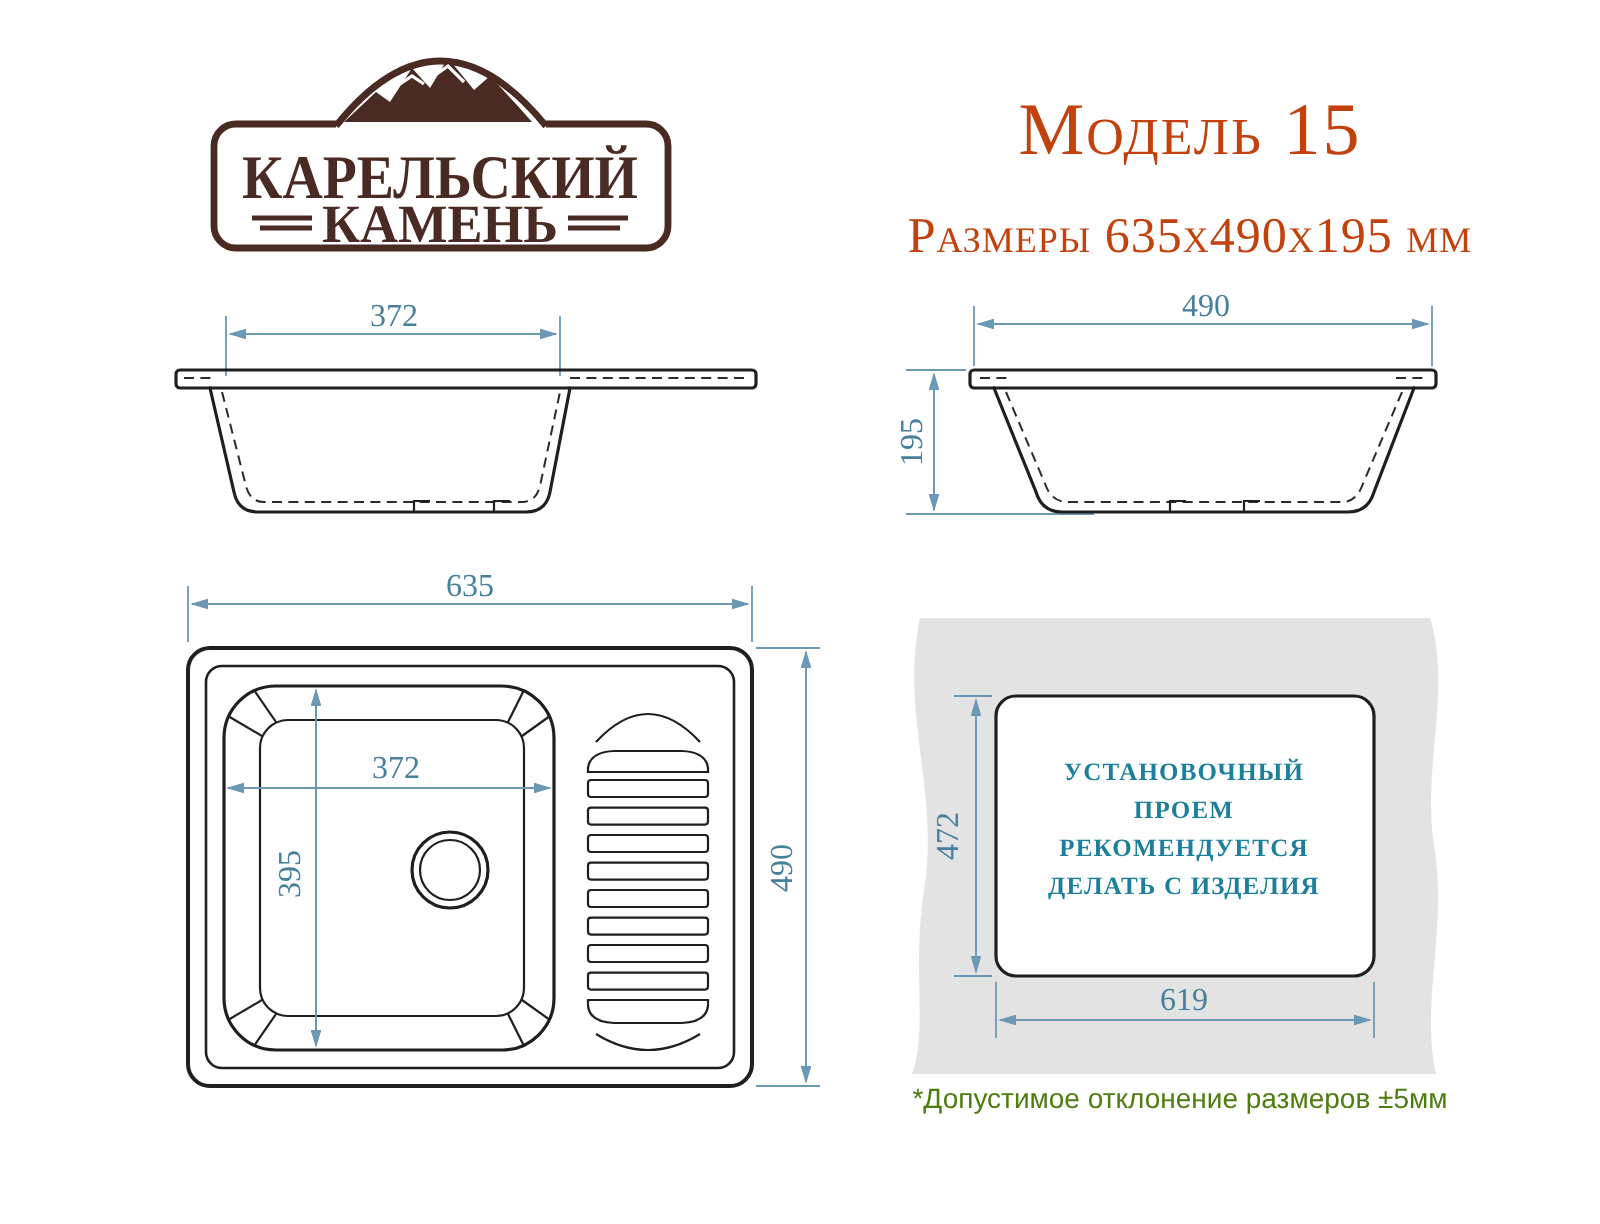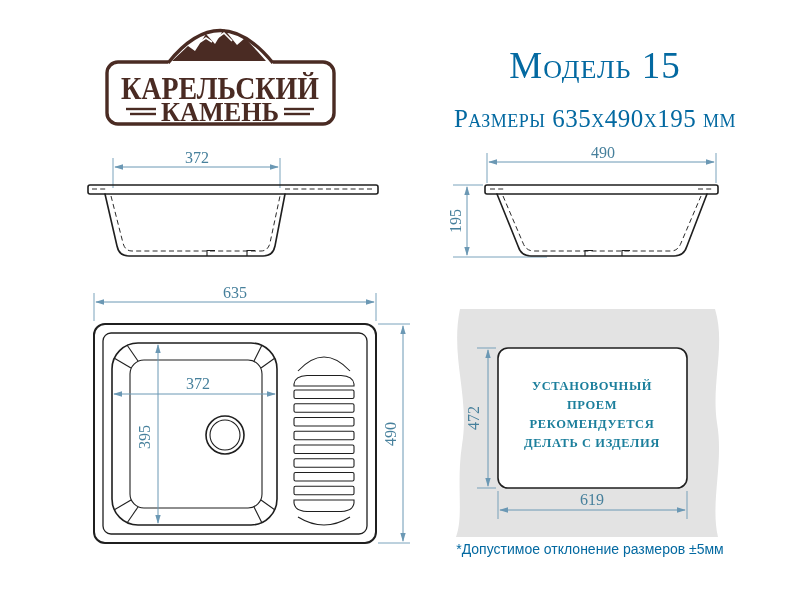--- a/index.html
+++ b/index.html
@@ -2,37 +2,37 @@
 <html><head>
 <meta charset="utf-8">
 <style>
   html,body{margin:0;padding:0;}
   body{
     width:800px;height:612px;position:relative;background:#ffffff;
     font-family:"Liberation Serif",serif;overflow:hidden;
   }
   .abs{position:absolute;}
   
-  .header-block{left:435px;top:46px;width:320px;text-align:center;color:#0369a1;}
+  .header-block{left:435px;top:46px;width:320px;text-align:center;color:#c2410c;}
   .model-title{font-size:37px;font-variant:small-caps;letter-spacing:1px;line-height:40px;}
   .size-line{font-size:25px;font-variant:small-caps;letter-spacing:0.5px;line-height:30px;margin-top:18px;}
   
   .draw{stroke:#1f1f1f;fill:none;stroke-width:1.6;stroke-linecap:round;}
   .draw-thin{stroke:#1f1f1f;fill:none;stroke-width:1.1;}
   .dash{stroke:#2a2a2a;fill:none;stroke-width:1;stroke-dasharray:5 3.2;}
   .dim{stroke:#6b98b4;stroke-width:1;fill:none;}
   .ext{stroke:#6b98b4;stroke-width:0.9;fill:none;}
   .dim-text{fill:#47809c;font-size:16px;font-family:"Liberation Serif",serif;}
   .note-text{fill:#1c7f9c;font-size:12.5px;font-weight:bold;letter-spacing:0.6px;
              font-family:"Liberation Serif",serif;}
   .brand-fill{fill:#4a2b23;}
   .brand-stroke{stroke:#4a2b23;fill:none;}
   .brand-text{fill:#4a2b23;font-weight:bold;font-family:"Liberation Serif",serif;}
   .footnote{left:430px;top:541px;width:320px;text-align:center;
-            font-family:"Liberation Sans",sans-serif;font-size:14px;color:#0369a1;}
+            font-family:"Liberation Sans",sans-serif;font-size:14px;color:#4d7c0f;}
   .countertop{fill:#e3e3e3;}
 </style>
 </head>
 <body>
 
 <svg class="abs" style="left:96px;top:20px;" width="250" height="118" viewBox="0 0 250 118">
 
   <rect x="11" y="42" width="227" height="62" rx="11" fill="#ffffff" class="brand-stroke" stroke-width="3.4"></rect>
 
   <rect x="72" y="38" width="105" height="8" fill="#ffffff"></rect>

